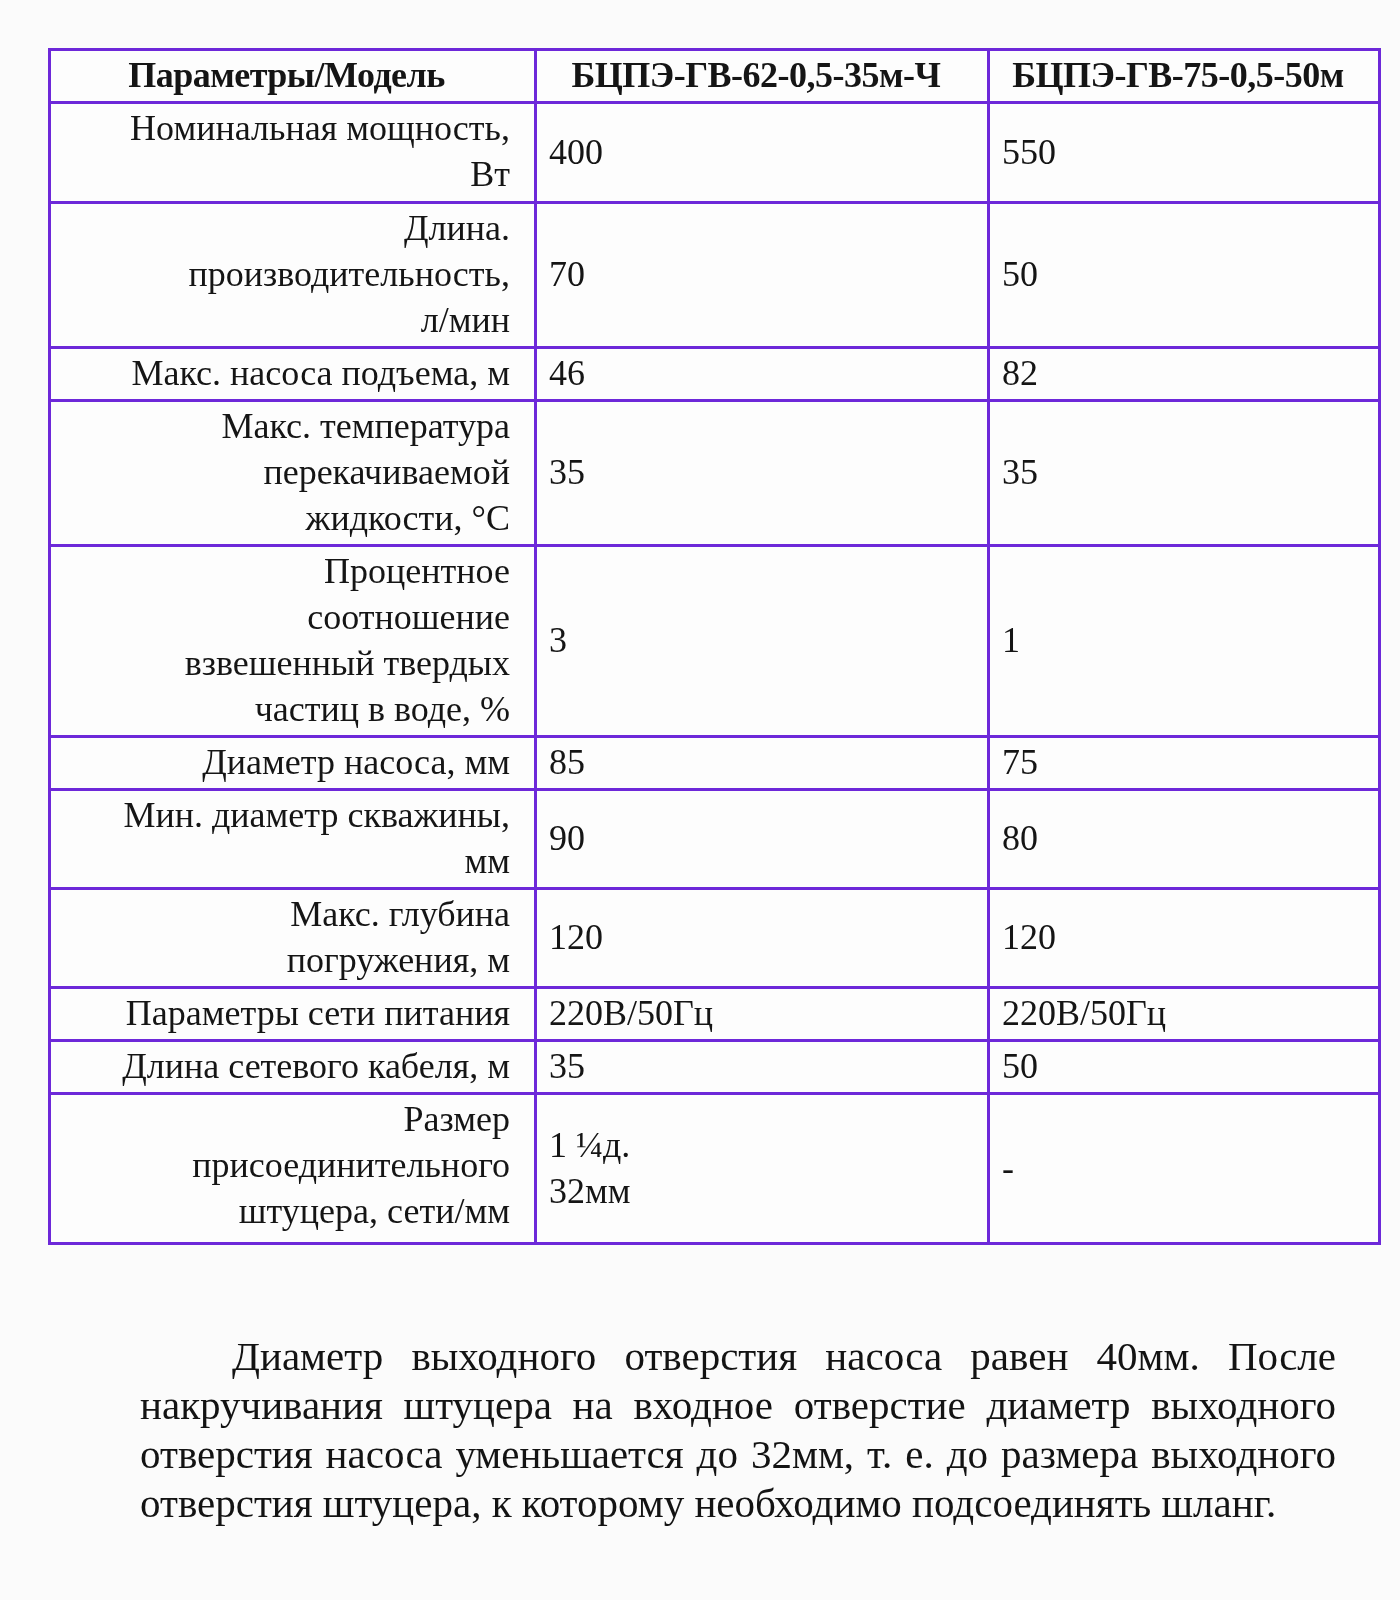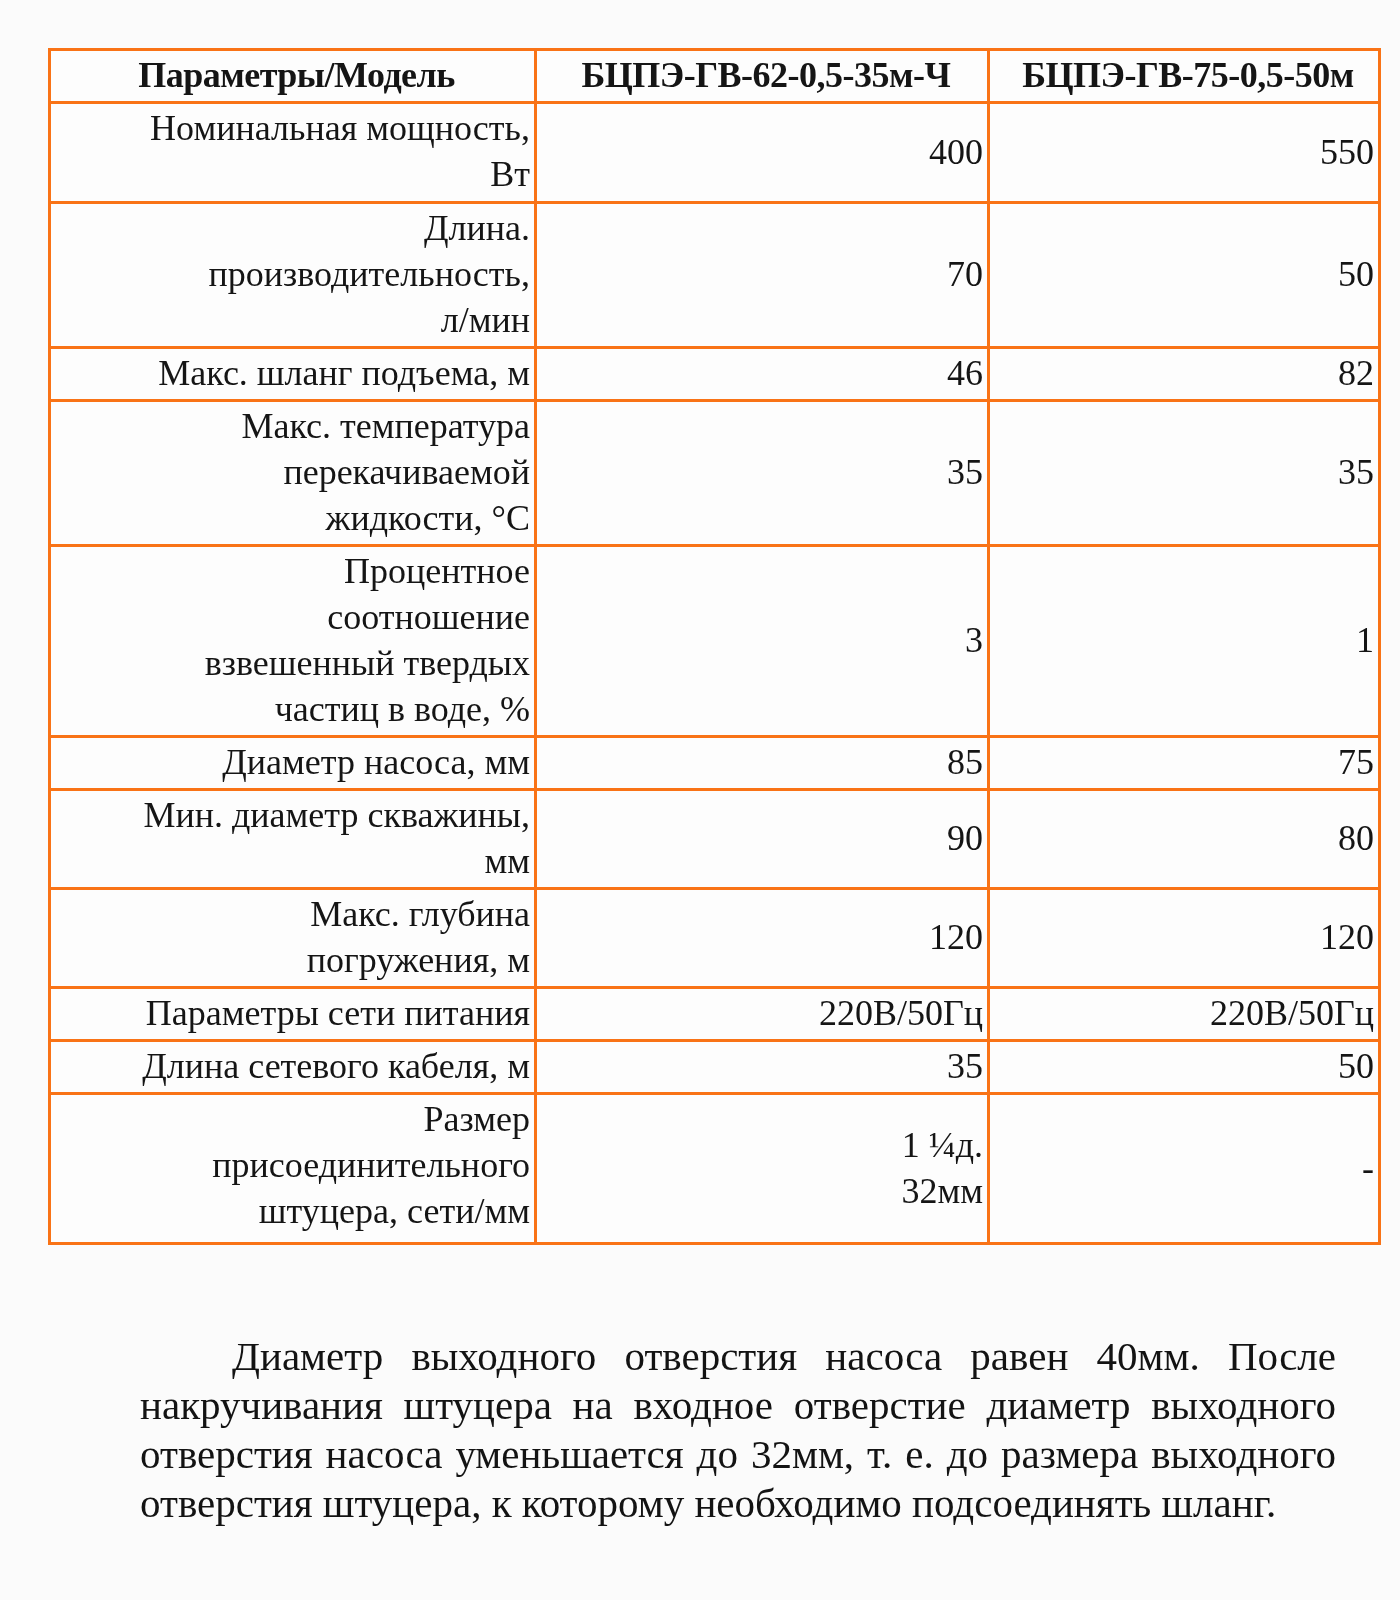--- a/index.html
+++ b/index.html
@@ -27,40 +27,40 @@
     width: 1330px;
     border-collapse: collapse;
     table-layout: fixed;
     background: #fdfdfd;
   }
   .spec-table col.c1 { width: 486px; }
   .spec-table col.c2 { width: 453px; }
   .spec-table col.c3 { width: 391px; }
   .spec-table th,
   .spec-table td {
-    border: 3px solid #f97316;
+    border: 3px solid #6d28d9;
     font-size: 36px;
     line-height: 46px;
-    padding: 1px 4px 3px 12px;
+    padding: 1px 24px 3px 12px;
     overflow: hidden;
   }
   .spec-table th {
     font-weight: bold;
     text-align: center;
     vertical-align: middle;
     letter-spacing: -0.5px;
     white-space: nowrap;
   }
   .spec-table td.param {
     text-align: right;
     vertical-align: top;
     white-space: pre-line;
   }
   .spec-table td.val {
-    text-align: right;
+    text-align: left;
     vertical-align: middle;
     white-space: pre-line;
   }
   p.note {
     position: absolute;
     left: 140px;
     top: 1332px;
     width: 1196px;
     margin: 0;
     font-size: 41px;
@@ -94,21 +94,21 @@
         <td class="val">550</td>
       </tr>
       <tr style="height:140px">
         <td class="param">Длина.
 производительность,
 л/мин</td>
         <td class="val">70</td>
         <td class="val">50</td>
       </tr>
       <tr style="height:48px">
-        <td class="param">Макс. шланг подъема, м</td>
+        <td class="param">Макс. насоса подъема, м</td>
         <td class="val">46</td>
         <td class="val">82</td>
       </tr>
       <tr style="height:140px">
         <td class="param">Макс. температура
 перекачиваемой
 жидкости, °С</td>
         <td class="val">35</td>
         <td class="val">35</td>
       </tr>

